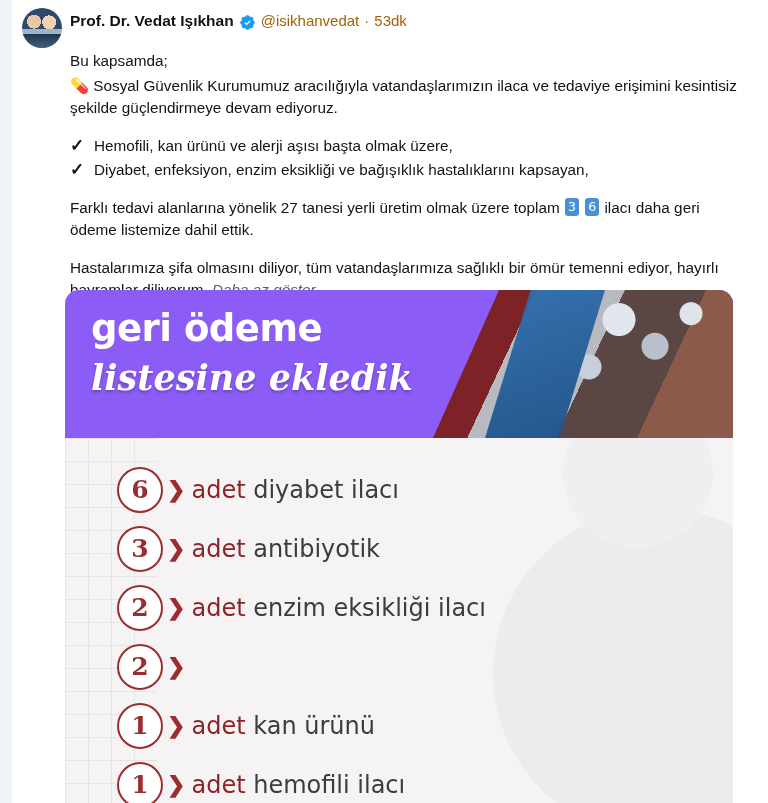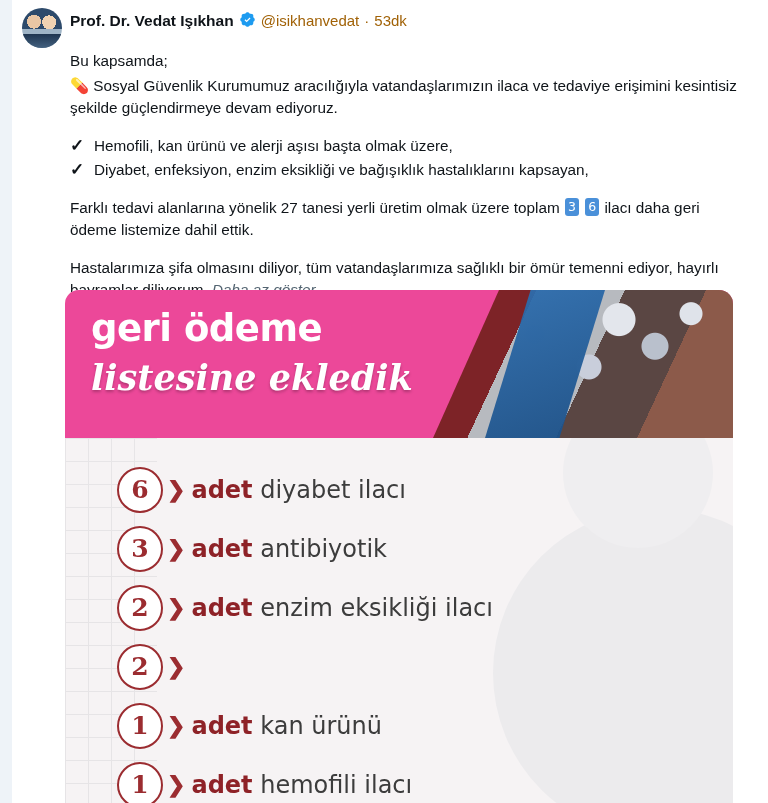--- a/index.html
+++ b/index.html
@@ -52,21 +52,21 @@
     position: relative;
   }
   .avatar:after {
     content: "";
     position: absolute;
     left: 0; bottom: 0; right: 0; height: 14px;
     background: linear-gradient(#1f3550, #43617f);
   }
   .name-line {
     display: flex;
-    align-items: flex-start;
+    align-items: flex-end;
     flex-wrap: wrap;
     gap: 5px;
     padding-top: 3px;
     font-size: 15.5px;
     line-height: 20px;
   }
   .display-name {
     font-weight: bold;
     color: #0f1419;
   }
@@ -125,21 +125,21 @@
     top: 290px;
     width: 668px;
     height: 513px;
     border-radius: 14px 14px 0 0;
     overflow: hidden;
     background: #f4f1f2;
   }
   .media-header {
     position: relative;
     height: 148px;
-    background: #ec4899;
+    background: #8b5cf6;
     overflow: hidden;
     text-align: right;
   }
   .mh-diag {
     position: absolute;
     top: 0; right: 0;
     width: 300px; height: 148px;
     background:
       radial-gradient(circle at 62% 20%, #e3e6ec 0 16px, transparent 17px),
       radial-gradient(circle at 74% 38%, #b9c0cc 0 13px, transparent 14px),
@@ -243,21 +243,21 @@
   }
   .rowtext {
     margin-left: 6px;
     font-family: "DejaVu Sans", sans-serif;
     font-size: 24px;
     color: #3c3c3c;
     white-space: nowrap;
   }
   .rowtext b {
     color: #8e2227;
-    font-weight: bold;
+    font-weight: normal;
   }
 </style>
 </head>
 <body>
 
 <div id="page">
 
   <div class="left-rail"></div>
   <div class="right-rail"></div>
 

